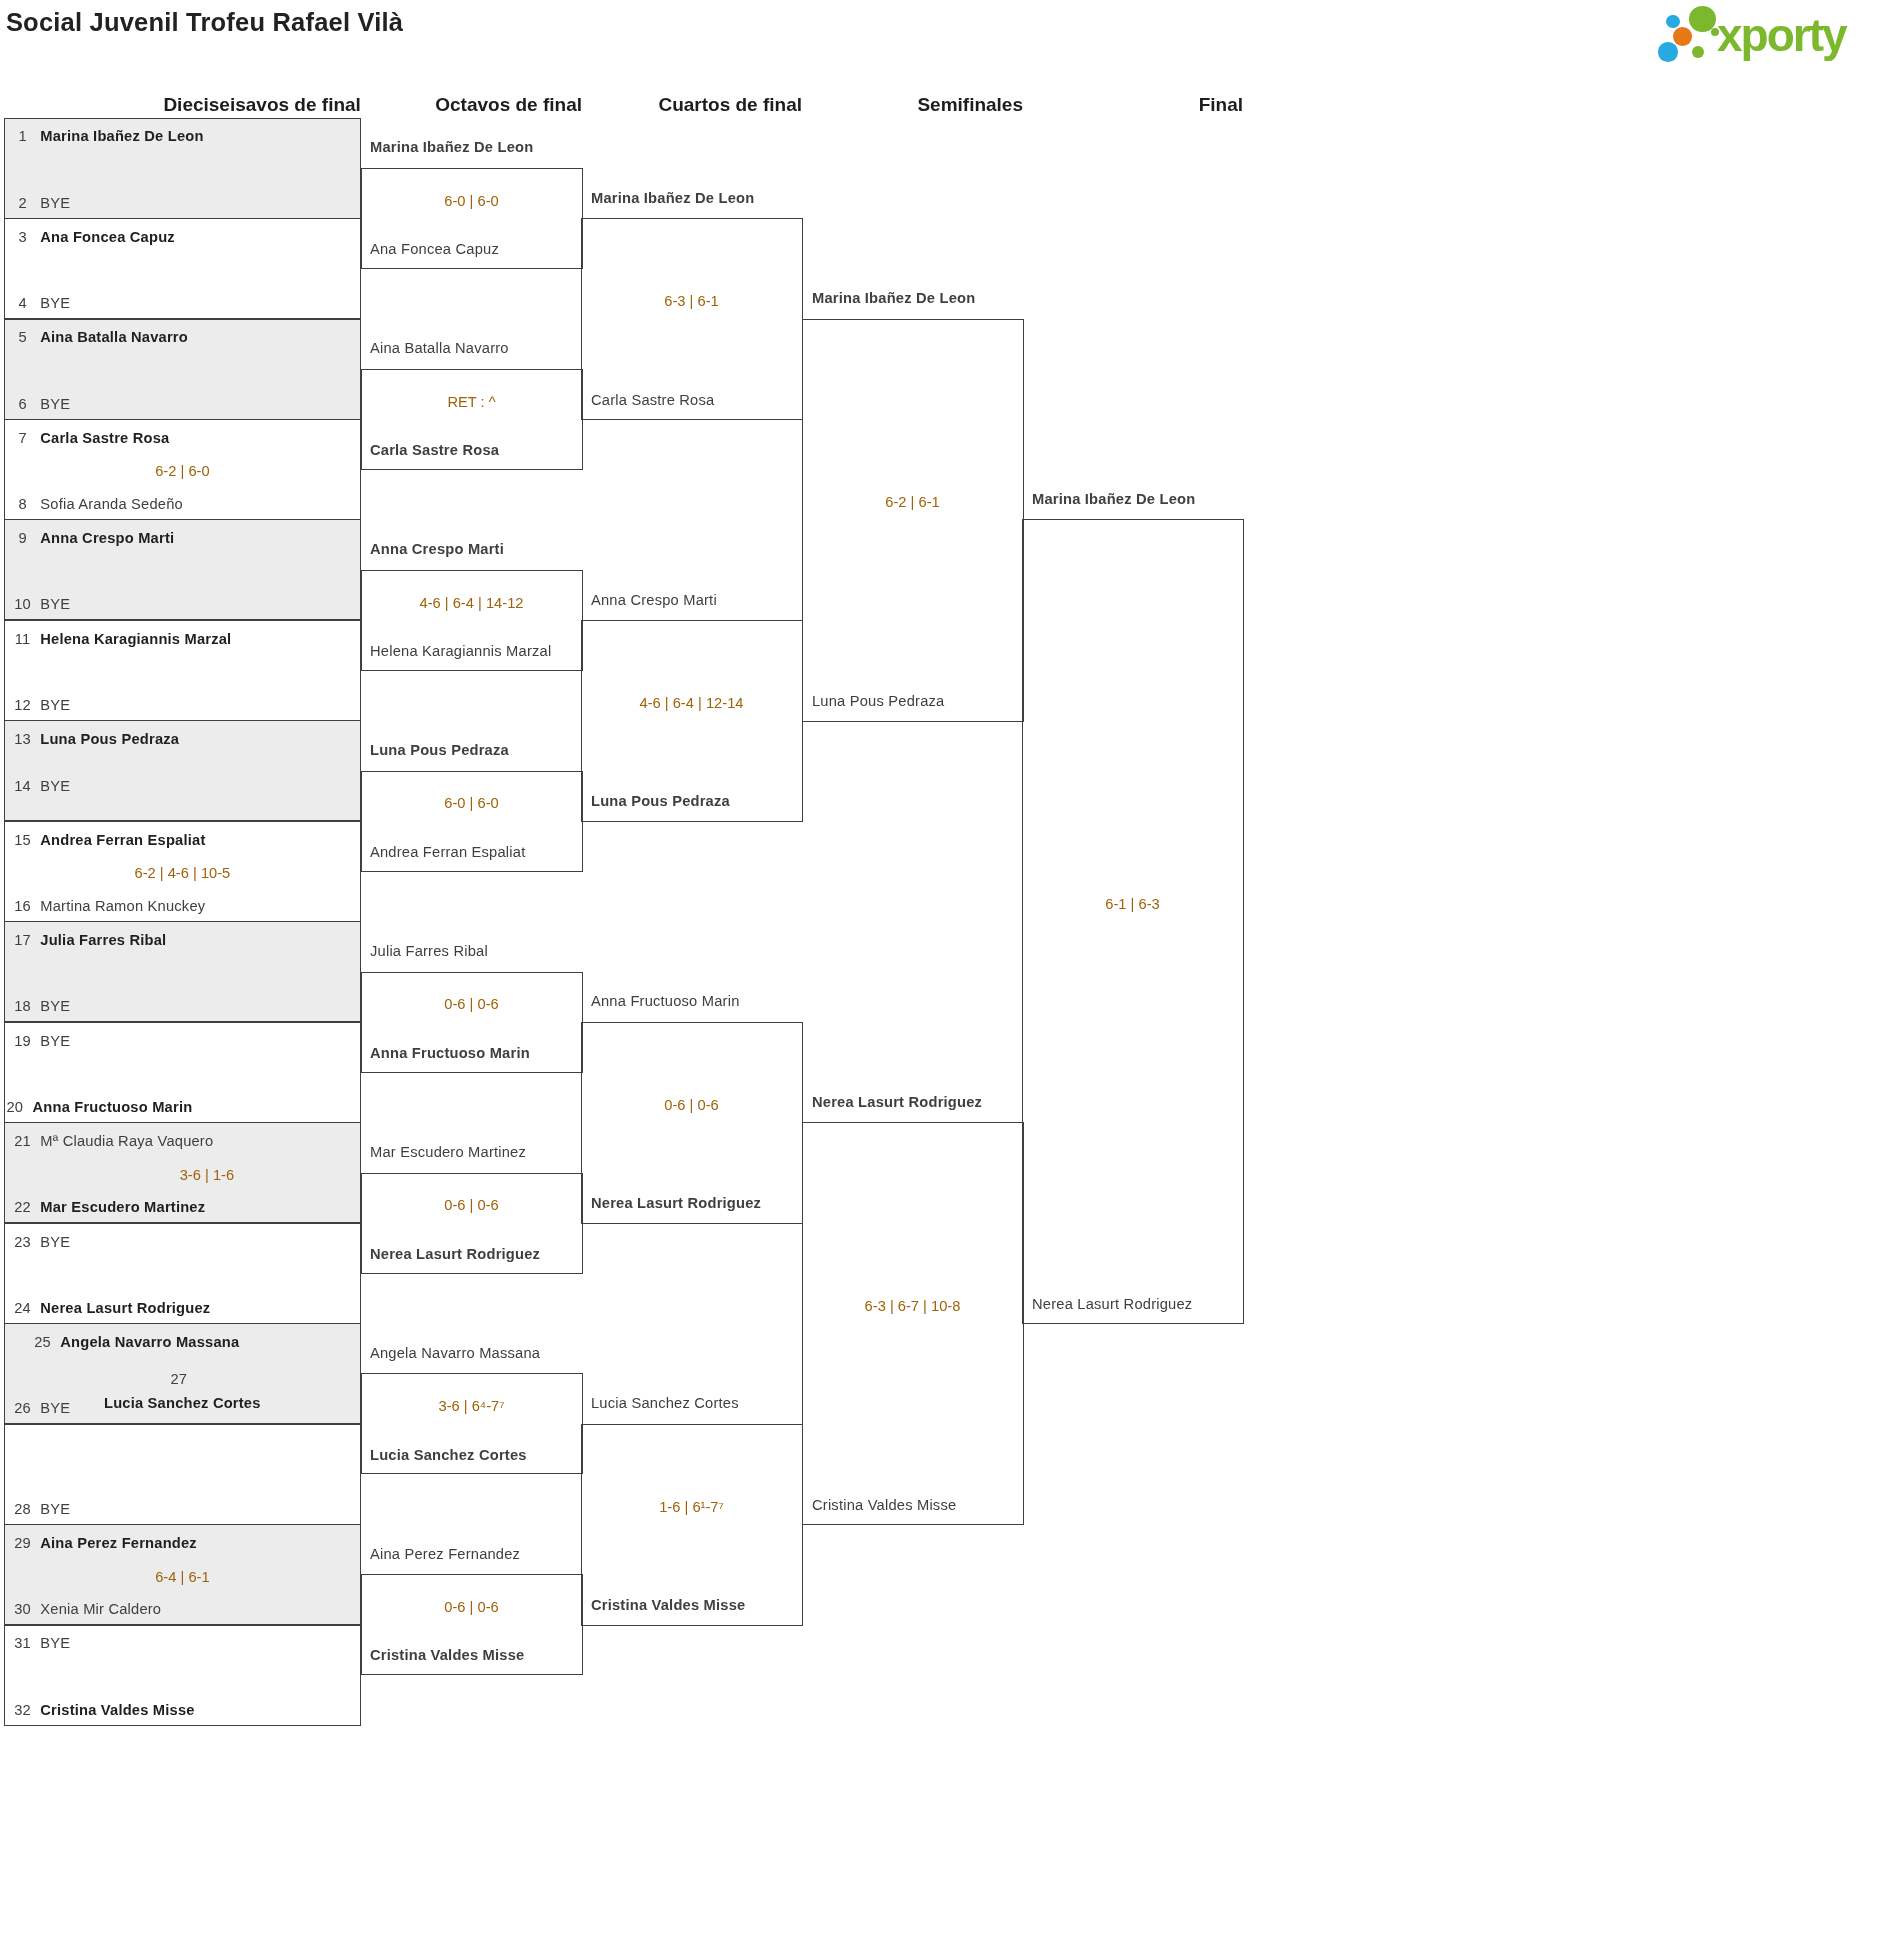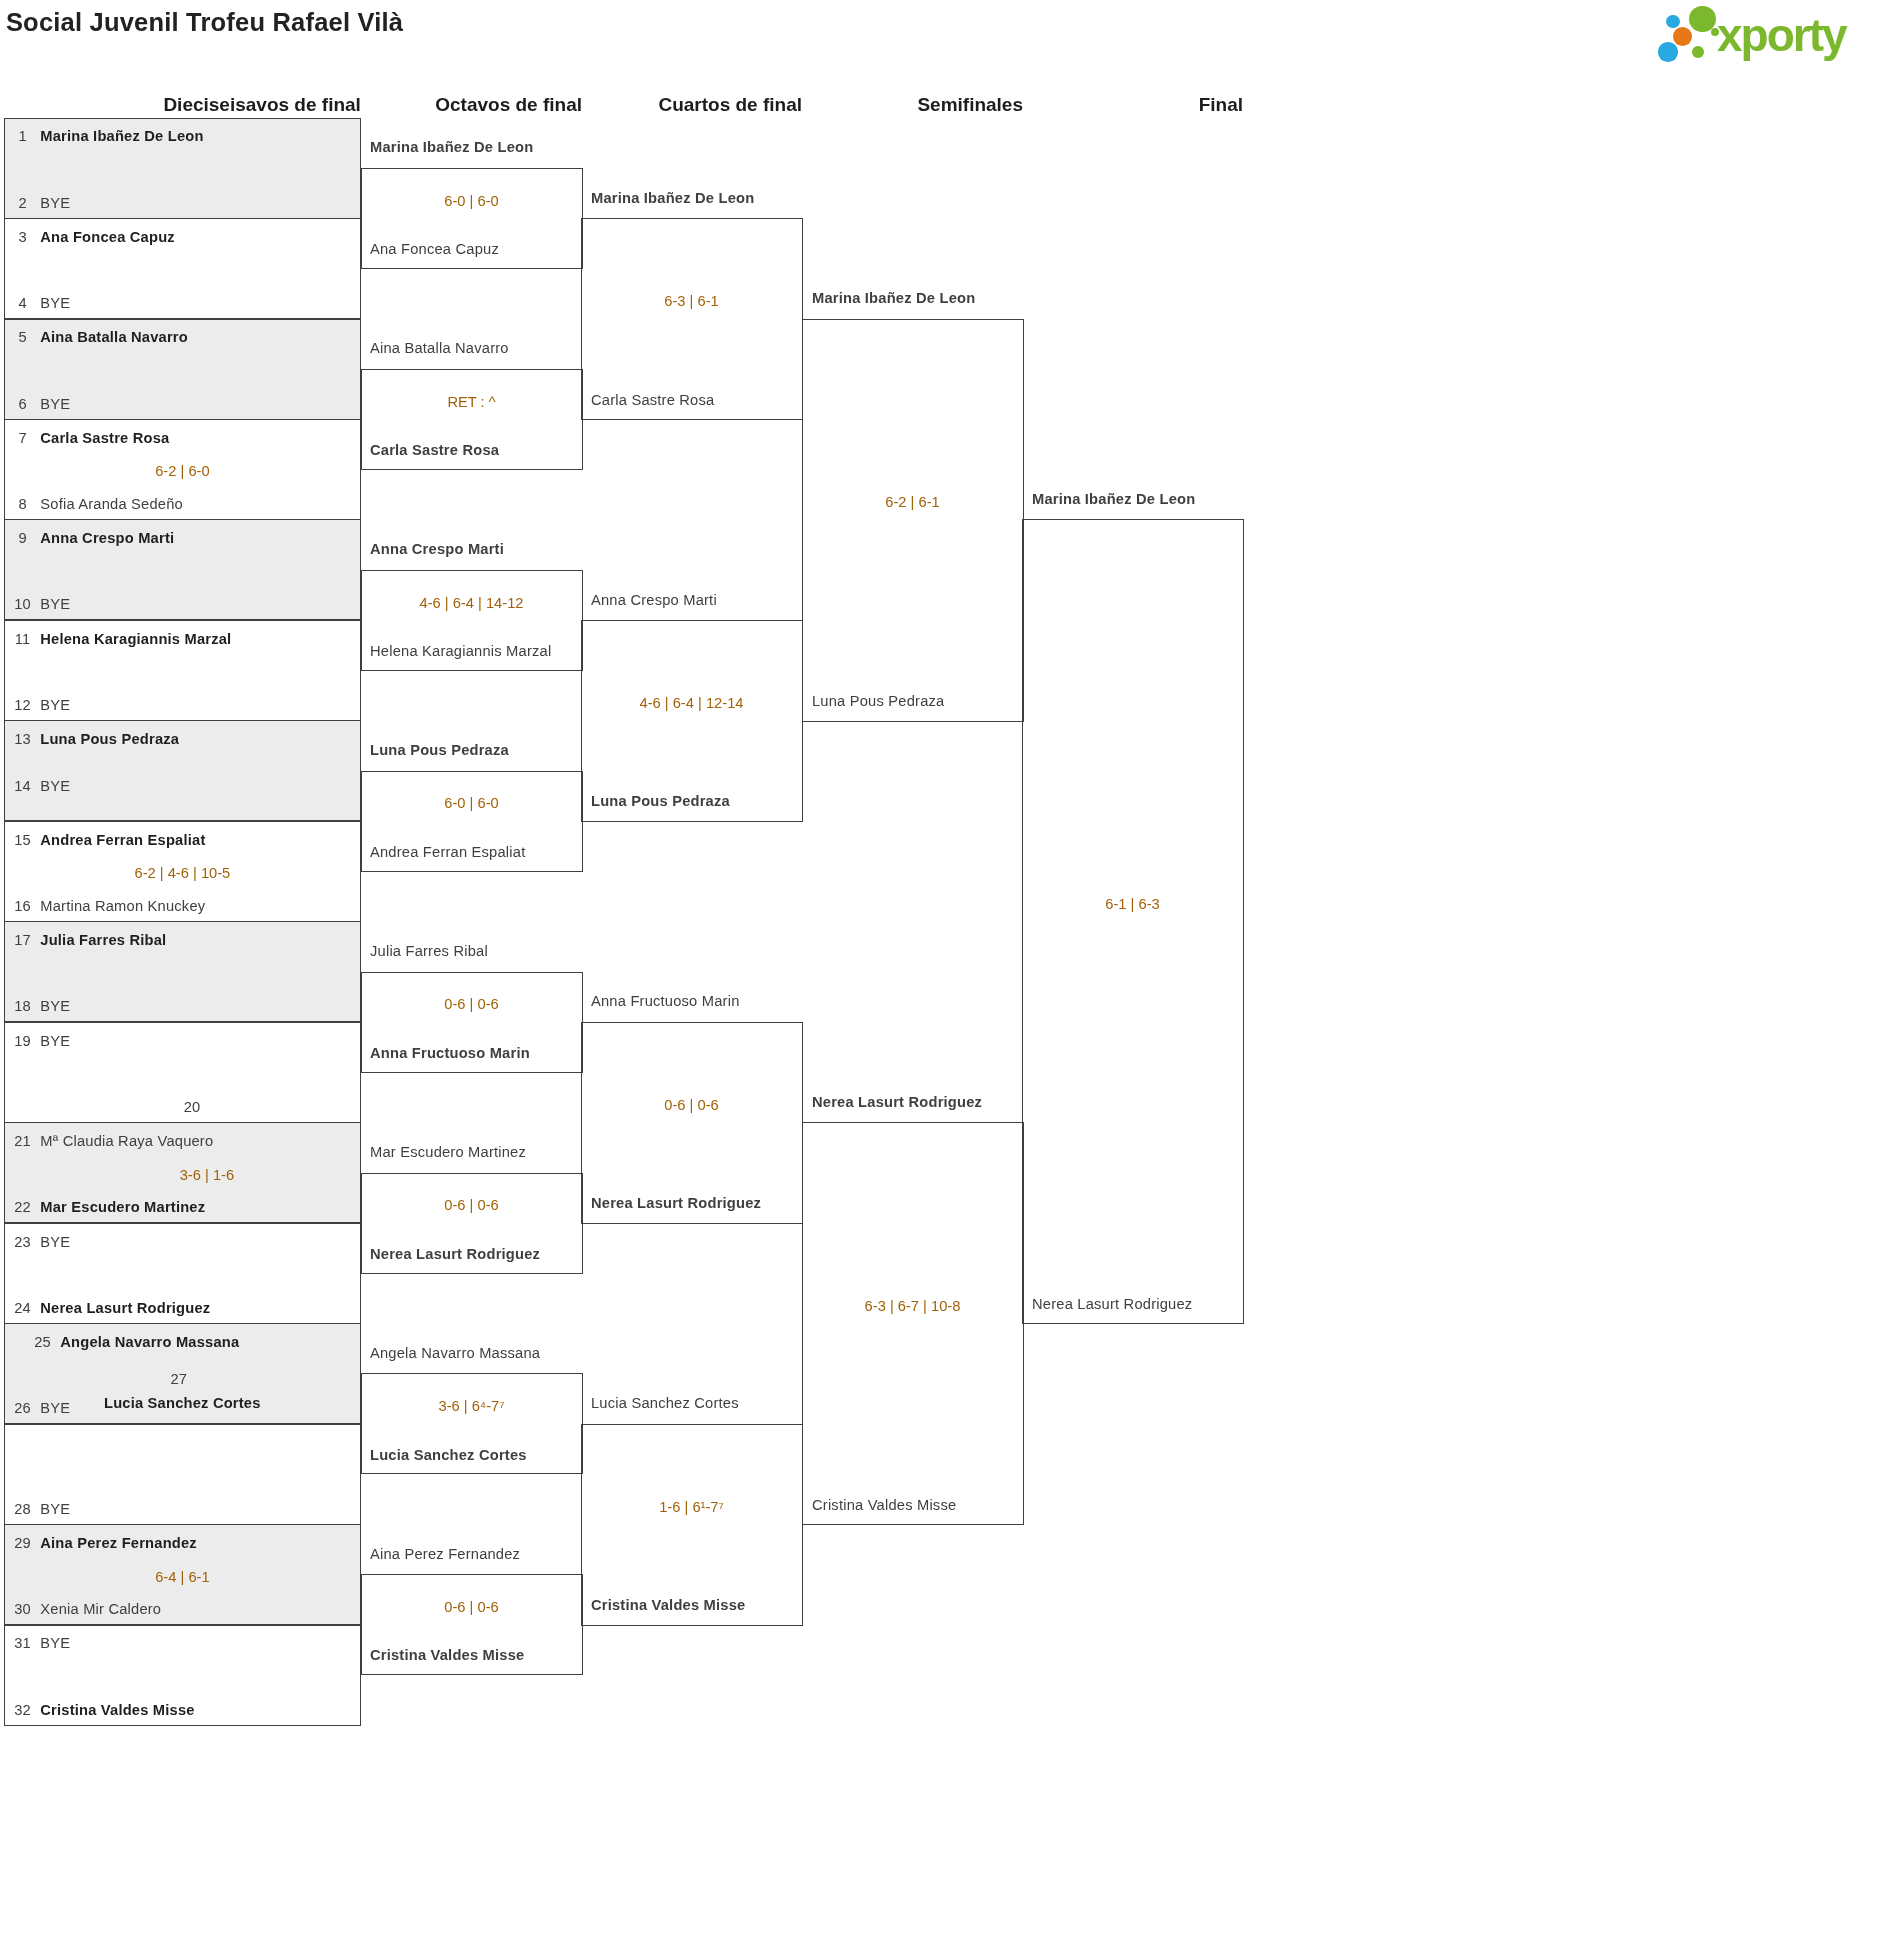--- a/index.html
+++ b/index.html
@@ -118,21 +118,21 @@
       </div>
       <div class="row" style="left: 11.8px; top: 995px; width: 341px;">
         <div class="seed">18</div>
         <div class="pname">BYE</div>
       </div>
       <div class="r32box" style="left: 3.9px; top: 1022px; width: 357px; height: 101px; background: rgb(255, 255, 255);"></div>
       <div class="row" style="left: 11.8px; top: 1030px; width: 341px;">
         <div class="seed">19</div>
         <div class="pname">BYE</div>
       </div>
-      <div class="row" style="left: 25px; top: 1096px; width: 341px; flex-direction: column;">
+      <div class="row" style="left: 4px; top: 1096px; width: 341px;">
         <div class="seed">20</div>
         <div class="pname winner">Anna Fructuoso Marin</div>
       </div>
       <div class="r32box shaded" style="left: 3.9px; top: 1122px; width: 357px; height: 101px; background: rgb(236, 236, 236);"></div>
       <div class="row" style="left: 11.8px; top: 1130px; width: 341px;">
         <div class="seed">21</div>
         <div class="pname">Mª Claudia Raya Vaquero</div>
       </div>
       <div class="row" style="left: 11.8px; top: 1196px; width: 341px;">
         <div class="seed">22</div>

